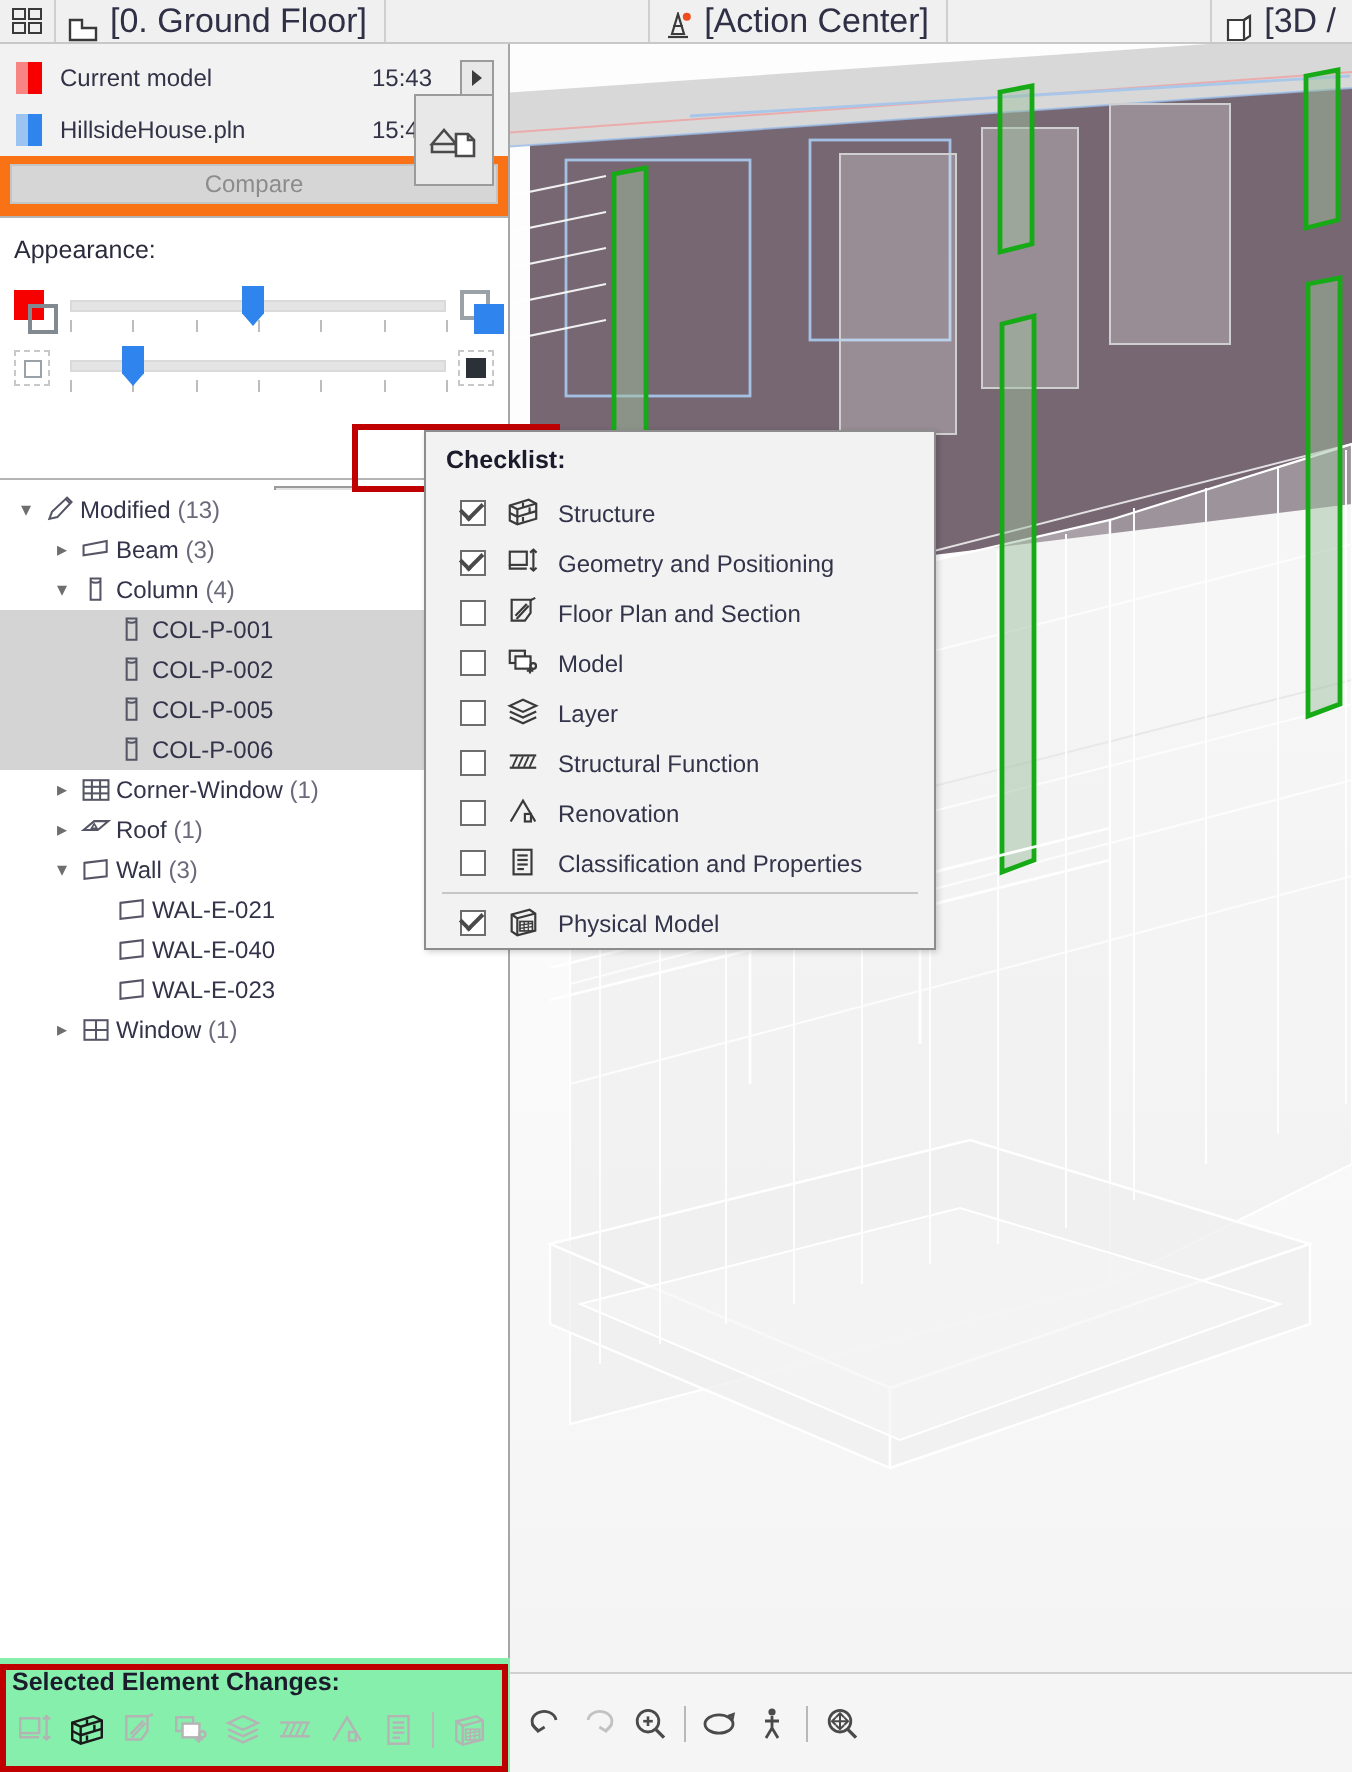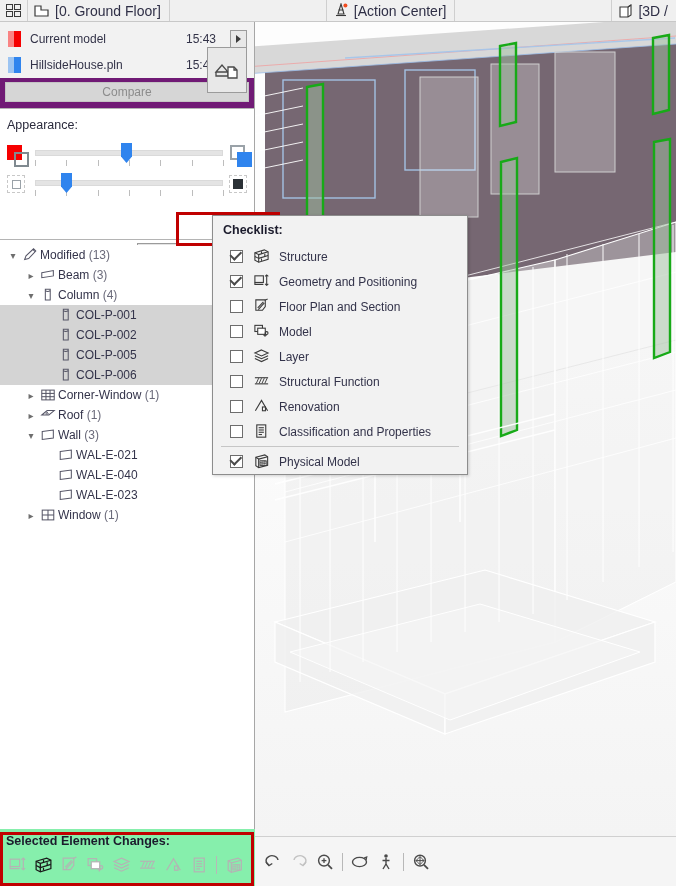--- a/index.html
+++ b/index.html
@@ -18,23 +18,23 @@
   .tabbar {
     position: absolute; left: 0; top: 0; width: 676px; height: 22px;
     background: #f0f0f0; border-bottom: 1px solid #c8c8c8;
     display: flex; align-items: stretch;
   }
   .tb-iconcell {
     width: 28px; display: flex; align-items: center; justify-content: center;
     border-right: 1px solid #cfcfcf;
   }
   .tb-tab {
-    display: flex; align-items: center; gap: 5px; padding: 0 8px 0 6px;
+    display: flex; align-items: flex-end; gap: 5px; padding: 0 8px 0 6px;
     border-right: 1px solid #cfcfcf; background: #f0f0f0;
-    font-size: 14px; color: #2f2f46; white-space: nowrap;
+    font-size: 17px; color: #2f2f46; white-space: nowrap;
   }
   .tb-spacer { flex: 1 1 auto; background: #f0f0f0; }
   .tb-tab.right { border-right: none; border-left: 1px solid #cfcfcf; }
 
   
   .leftpanel {
     position: absolute; left: 0; top: 22px; width: 255px; height: 864px;
     background: #ffffff; border-right: 1px solid #a6a6a6;
   }
   .model-rows { background: #f2f2f2; padding: 4px 0 0 0; }
@@ -52,21 +52,21 @@
   }
   .arrowbtn .tri {
     width: 0; height: 0; border-left: 5px solid #3c3c3c;
     border-top: 4px solid transparent; border-bottom: 4px solid transparent;
   }
   .houseglyphbtn {
     position: absolute; right: 7px; top: 25px; width: 40px; height: 46px;
     border: 1px solid #9b9b9b; background: #e8e8e8;
     display: flex; align-items: center; justify-content: center;
   }
-  .compare-wrap { background: #701a75; padding: 4px 5px 6px 5px; }
+  .compare-wrap { background: #f97316; padding: 4px 5px 6px 5px; }
   .compare-btn {
     height: 20px; width: 100%; background: #d6d6d6; border: 1px solid #c4c4c4;
     display: flex; align-items: center; justify-content: center;
     color: #8c8c8c; font-size: 12px;
   }
   .hsep { height: 1px; background: #b4b4b4; }
 
   .appearance {
     padding: 9px 0 6px 0; background: #ffffff;
   }

